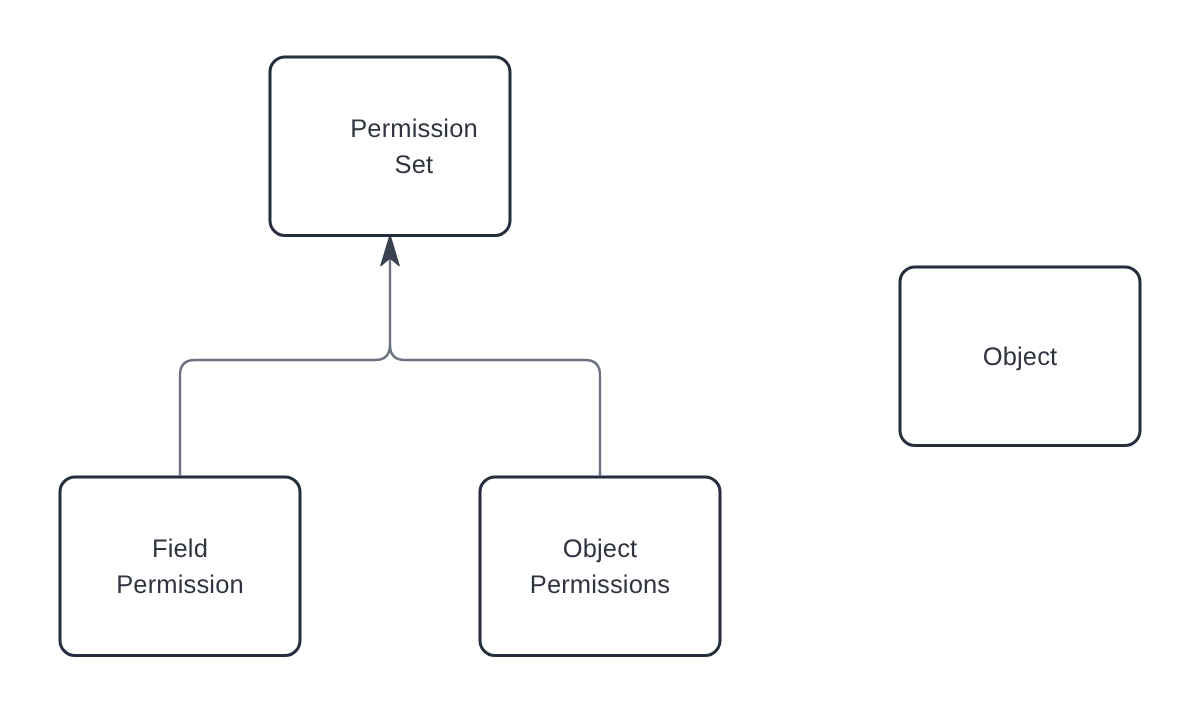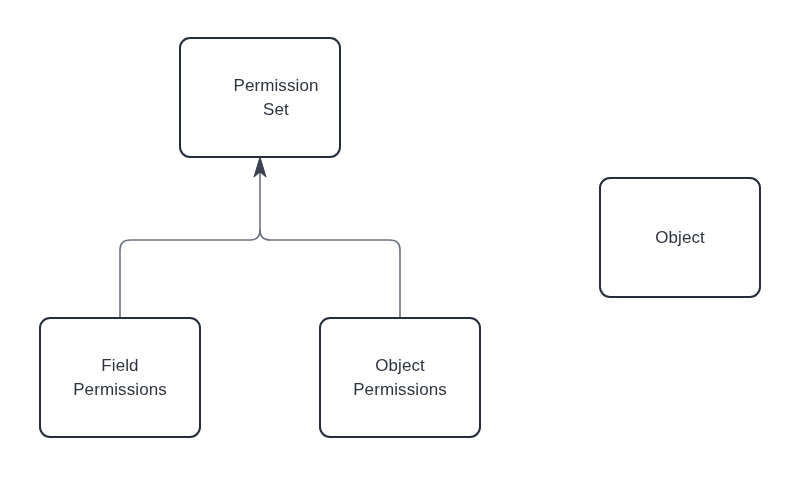--- a/index.html
+++ b/index.html
@@ -108,21 +108,21 @@
     </g>
   </svg>
 
   <div class="node" id="node-permission-set">
     <span class="node-label">Permission
 Set</span>
   </div>
 
   <div class="node" id="node-field-permissions">
     <span class="node-label">Field
-Permissions</span>
+Permission</span>
   </div>
 
   <div class="node" id="node-object-permissions">
     <span class="node-label">Object
 Permissions</span>
   </div>
 
   <div class="node" id="node-object">
     <span class="node-label">Object</span>
   </div>

